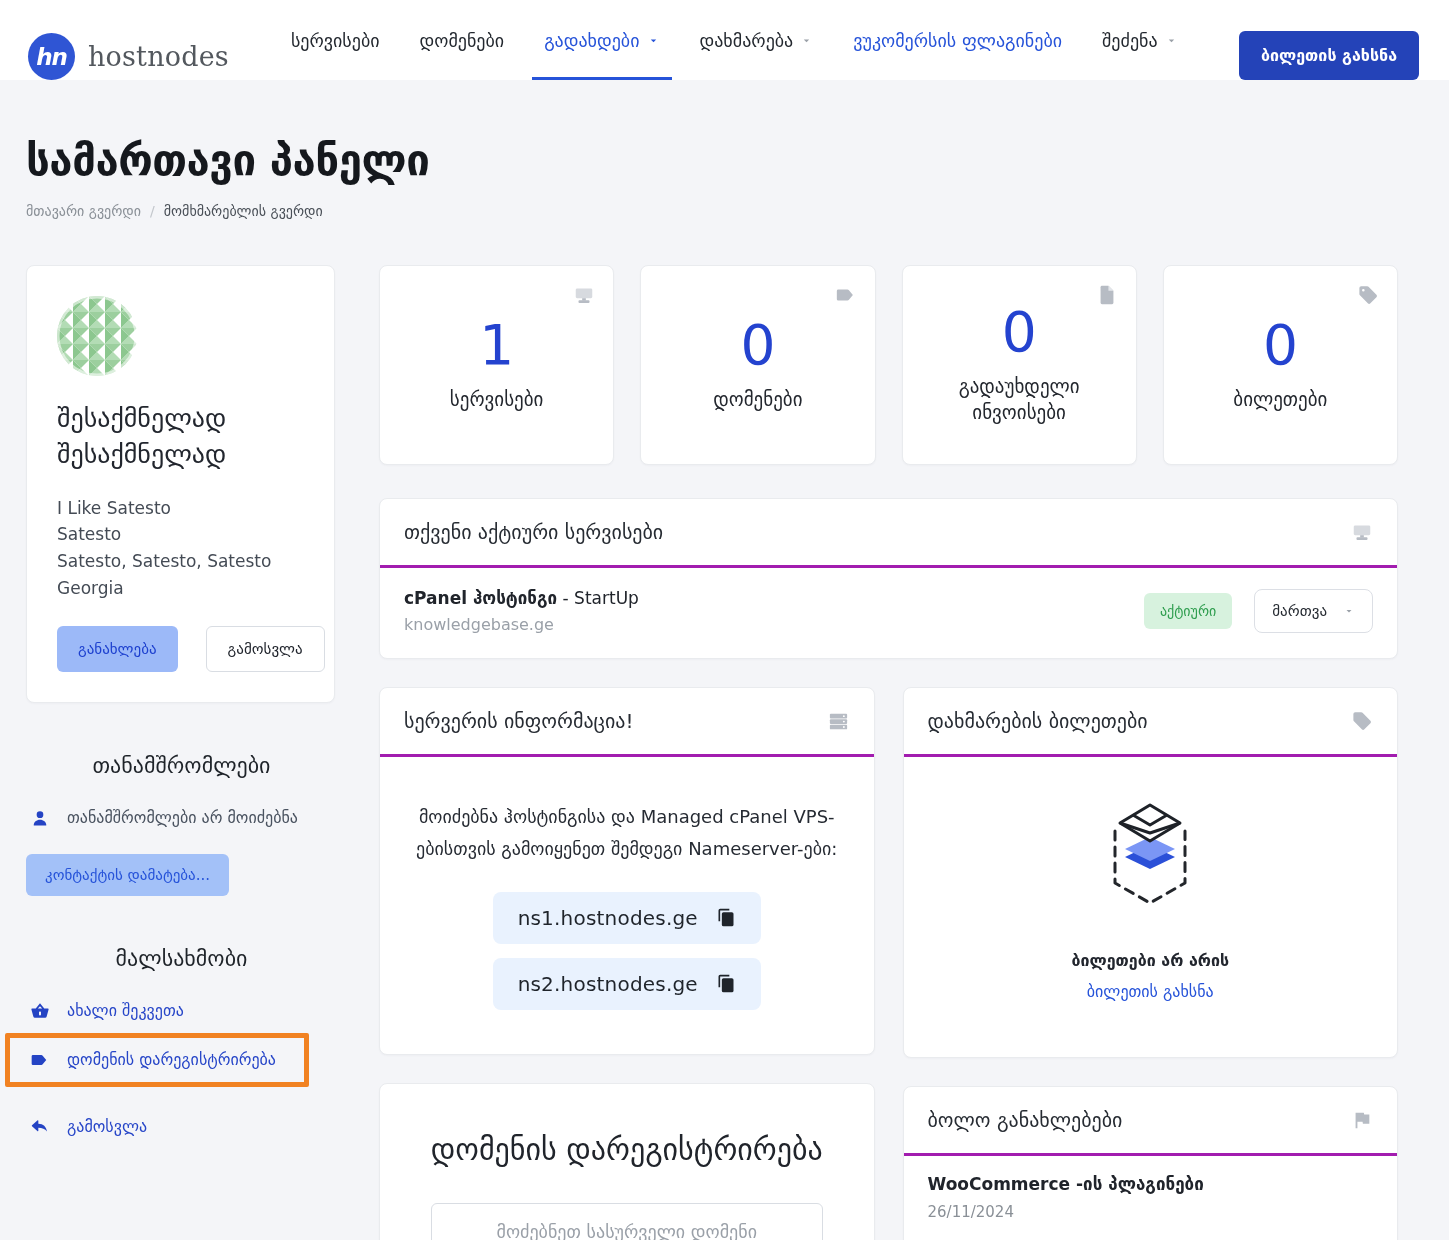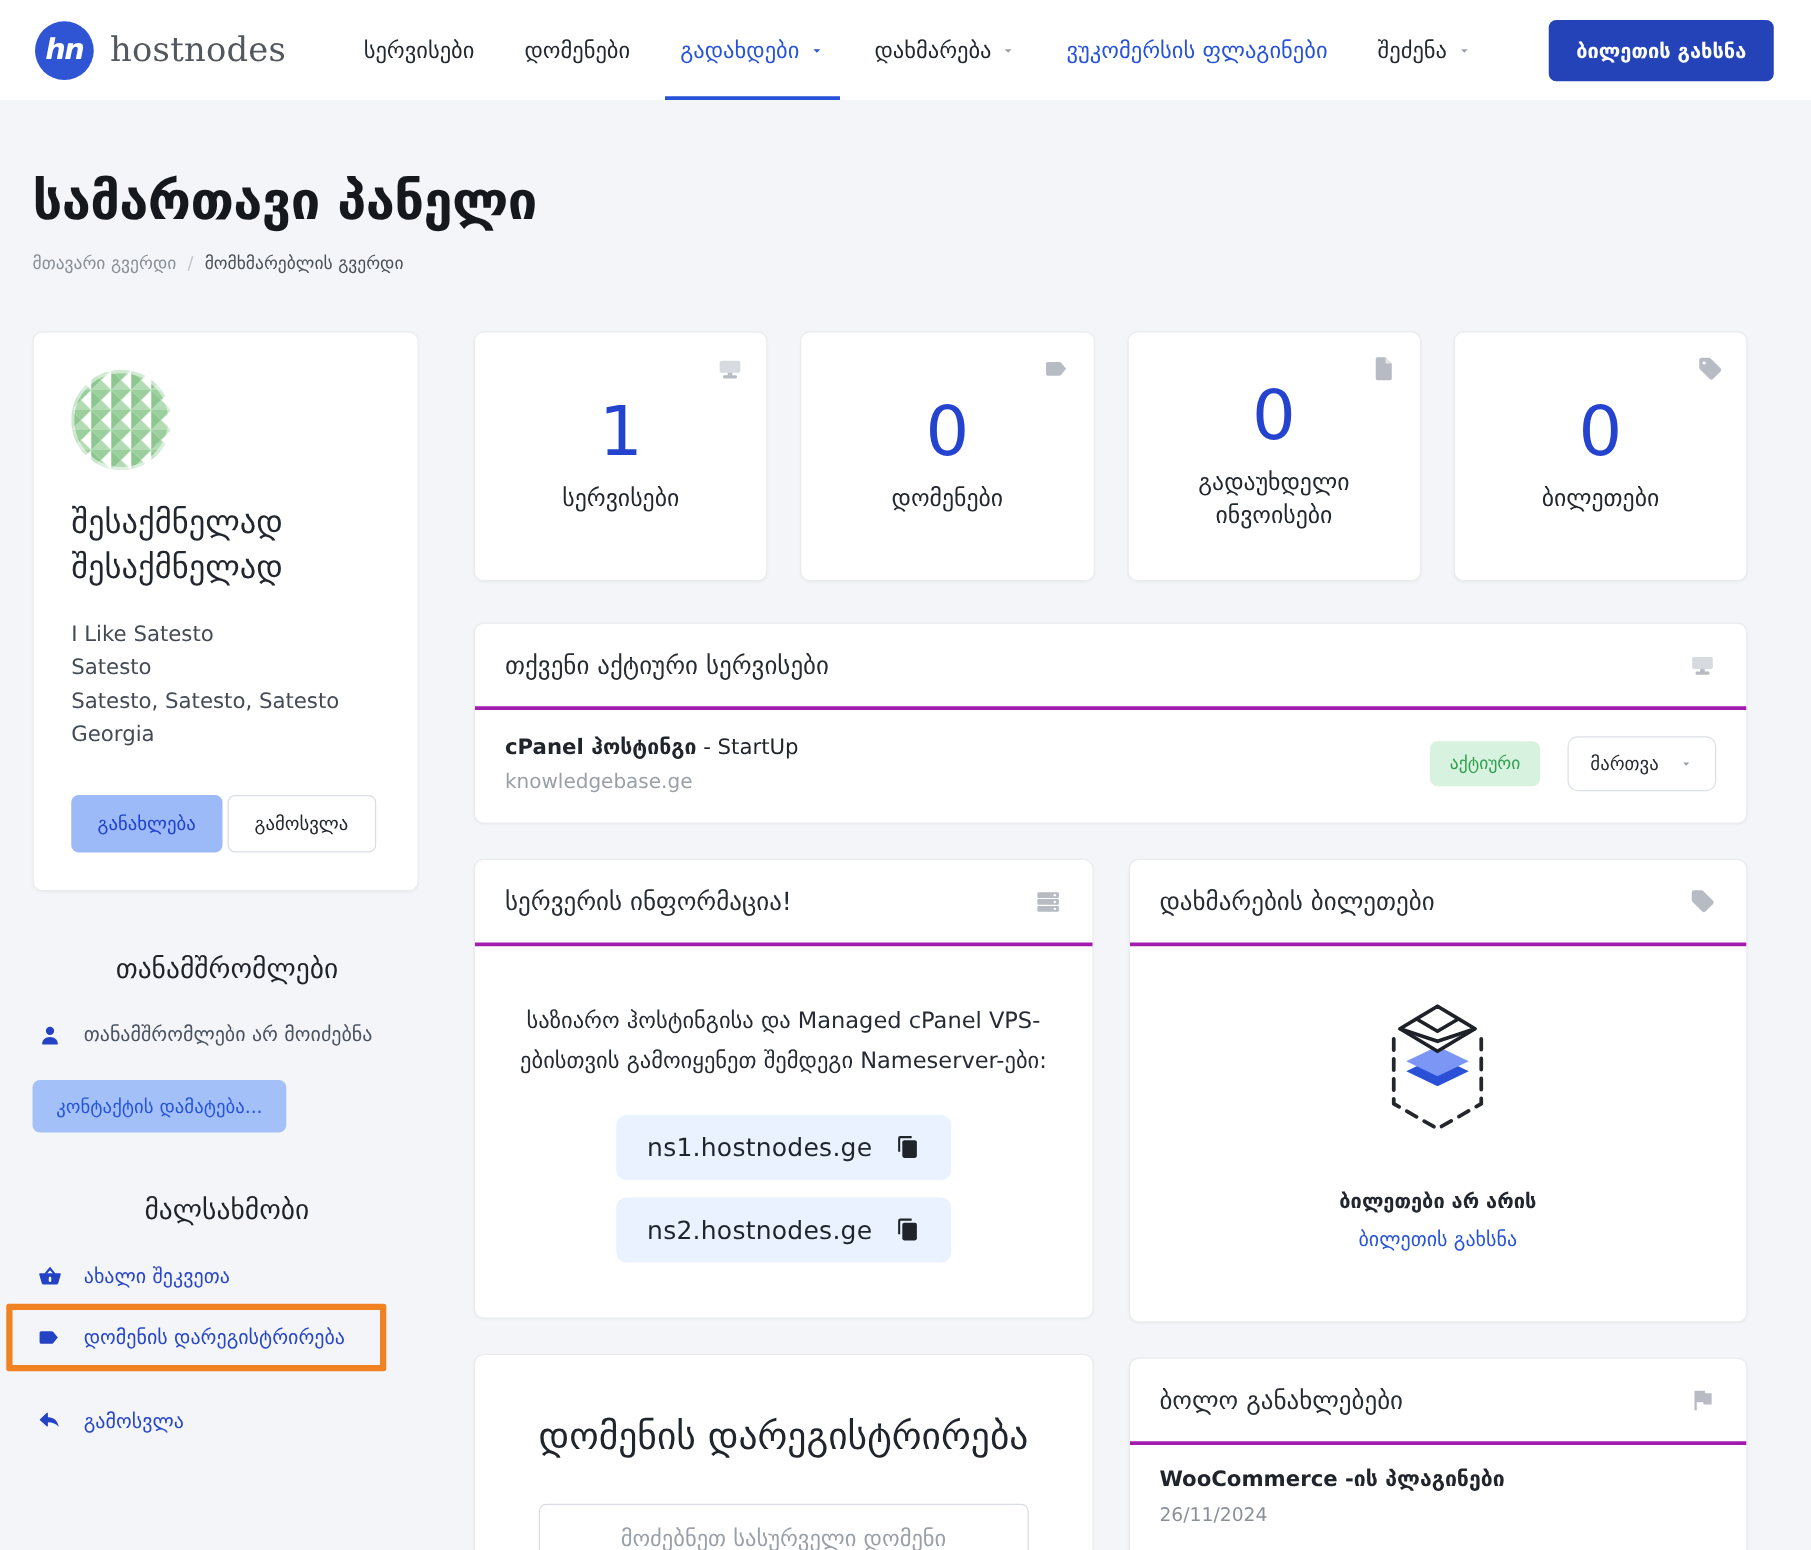--- a/index.html
+++ b/index.html
@@ -5,21 +5,21 @@
   * { box-sizing: border-box; margin: 0; padding: 0; }
   html,body { width:1449px; height:1240px; overflow:hidden; }
   body {
     background:#f4f5f8;
     font-family:"DejaVu Sans", sans-serif;
     color:#22262e;
     -webkit-font-smoothing:antialiased;
   }
   
   .topbar {
-    height:80px; background:#fff; display:flex; align-items:center;
+    height:80px; background:#fff; display:flex; align-items:flex-end;
     padding:0 30px 0 28px;
   }
   .brand { display:flex; align-items:center; gap:13px; }
   .logo-circle {
     width:47px; height:47px; border-radius:50%; background:#2f55d4;
     color:#fff; display:flex; align-items:center; justify-content:center;
     font-size:23px; font-weight:700; font-style:italic; letter-spacing:-1px;
   }
   .wordmark { font-family:"DejaVu Serif", serif; font-size:27px; color:#53585e; letter-spacing:.2px; }
   .nav { display:flex; align-items:stretch; gap:40px; margin-left:62px; height:80px; }
@@ -57,21 +57,21 @@
   .card-header {
     display:flex; align-items:center; justify-content:space-between;
     padding:21px 24px; border-bottom:3px solid #a21caf;
   }
   .card-title { font-size:20px; font-weight:500; color:#272c33; }
   .hdr-icon { color:#b7bcc4; display:flex; }
   
   .profile-card { padding:30px; }
   .profile-name { font-size:26px; font-weight:500; line-height:1.4; margin:24px 0 22px; color:#22262e; }
   .address p { font-size:17px; color:#444b55; line-height:1.57; }
-  .profile-buttons { display:flex; gap:4px; margin-top:34px; }
+  .profile-buttons { display:flex; gap:28px; margin-top:24px; }
   .btn { font-family:"DejaVu Sans", sans-serif; cursor:pointer; }
   .btn-soft-blue { background:#9cb9f8; color:#1d40cf; border:none; border-radius:6px; padding:13px 21px; font-size:15px; }
   .btn-outline { background:#fff; color:#22262e; border:1px solid #d9dde3; border-radius:6px; padding:13px 21px; font-size:15px; }
   .side-title { font-size:22px; font-weight:500; color:#1e2329; margin:50px 0 0 2px;text-align:center; }
   .side-row { display:flex; align-items:center; gap:17px; margin:30px 0 0 4px; font-size:16px; color:#4a5360; }
   .side-row .icn { color:#2443c4; display:flex; }
   .btn-contact { background:#a3c1f8; color:#2653d9; border:none; border-radius:6px; padding:12px 19px; font-size:15px; margin:26px 0 0 0; }
   .shortcut { display:flex; align-items:center; gap:17px; font-size:16px; color:#2746c8; cursor:pointer; }
   .shortcut .icn { color:#2443c4; display:flex; }
   .shortcut-list > .shortcut { margin:30px 0 0 4px; }
@@ -350,21 +350,21 @@
                 <rect x="3" y="4" width="18" height="4.8" rx="1"></rect>
                   <circle cx="17.6" cy="6.4" r="1" fill="#fff"></circle>
                 <rect x="3" y="9.7" width="18" height="4.8" rx="1"></rect>
                   <circle cx="17.6" cy="12.1" r="1" fill="#fff"></circle>
                 <rect x="3" y="15.4" width="18" height="4.8" rx="1"></rect>
                   <circle cx="17.6" cy="17.8" r="1" fill="#fff"></circle>
               </svg>
             </span>
           </div>
           <div class="server-body">
-            <p class="ns-desc">საზიარო ჰოსტინგისა და Managed cPanel VPS-ებისთვის გამოიყენეთ შემდეგი Nameserver-ები:</p>
+            <p class="ns-desc">მოიძებნა ჰოსტინგისა და Managed cPanel VPS-ებისთვის გამოიყენეთ შემდეგი Nameserver-ები:</p>
             <div class="ns-pill">
               <span>ns1.hostnodes.ge</span>
               <span class="copy">
                 <svg width="20" height="20" viewBox="0 0 24 24" fill="currentColor">
                   <path d="M16 1H5a2 2 0 0 0-2 2v13h2V3h11V1z"></path>
                   <path d="M19 5H9a2 2 0 0 0-2 2v13a2 2 0 0 0 2 2h10a2 2 0 0 0 2-2V7a2 2 0 0 0-2-2z"></path>
                 </svg>
               </span>
             </div>
             <div class="ns-pill">

